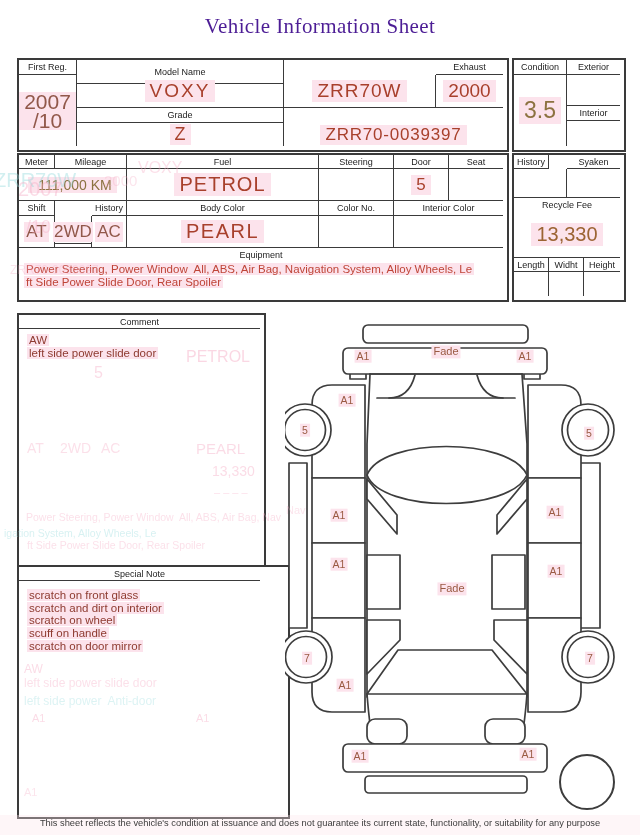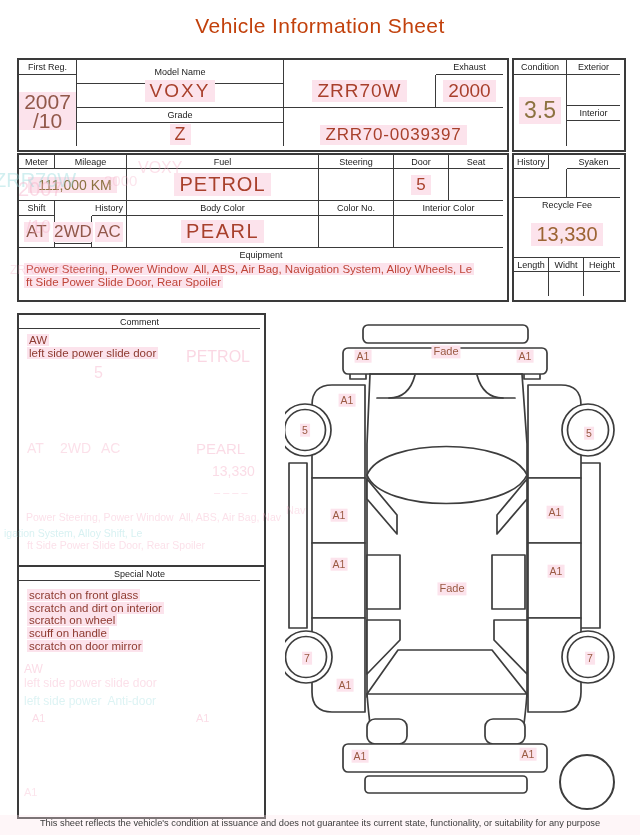--- a/index.html
+++ b/index.html
@@ -1,20 +1,20 @@
 <!DOCTYPE html>
 <html style="--value_red: #a8402c; --value_brick: #91584a; --value_olive: #8c7240; --value_amber: #9c6433; --equipment_red: #bf4538; --note_maroon: #8e3b30; --mark_brown: #9a5a42; --highlight_pink: #fce3ec; --line_dark: #3a3a3a; --ghost_pink: #f5a8c2; --ghost_cyan: #8fd8da;"><head>
 <meta charset="utf-8">
 <style>
   html,body{margin:0;padding:0;background:#fff;}
   #page{position:relative;width:640px;height:835px;background:#fff;overflow:hidden;
         font-family:"Liberation Sans","DejaVu Sans",sans-serif;color:#1c1c1c;}
   .abs{position:absolute;}
   #title{left:0;top:14px;width:640px;text-align:center;font-size:21px;font-weight:500;
-         letter-spacing:.4px;color:#c2410c;}
+         letter-spacing:.4px;color:#4c1d95;font-family:Liberation Serif, serif;}
   .box{position:absolute;border:2px solid var(--line_dark);background:#fff;}
   .cell{position:absolute;box-sizing:border-box;}
   .hdr{display:flex;align-items:center;justify-content:center;font-size:9px;color:#1c1c1c;}
   .val{display:flex;align-items:center;justify-content:center;}
   .br{border-right:1px solid var(--line_dark);}
   .bb{border-bottom:1px solid var(--line_dark);}
   .hl{background:var(--highlight_pink);padding:0 5px;}
   .red{color:var(--value_red);}
   .brick{color:var(--value_brick);}
   .olive{color:var(--value_olive);}
@@ -143,21 +143,21 @@
   </div>
 
   <div class="box" style="left:17px;top:313px;width:245px;height:254px;">
     <div class="cell hdr bb" style="left:0;top:0;width:241px;height:14px;">Comment</div>
     <div class="cell" style="left:0;top:19px;width:241px;height:220px;padding-left:8px;">
         <div class="noteline"><span>AW</span></div>
         <div class="noteline"><span>left side power slide door</span></div>
       </div>
   </div>
 
-  <div class="box" style="left:17px;top:565px;width:245px;height:250px;">
+  <div class="box" style="left:17px;top:565px;width:245px;height:250px;padding-left:24px;">
     <div class="cell hdr bb" style="left:0;top:0;width:241px;height:14px;">Special Note</div>
     <div class="cell" style="left:0;top:22px;width:241px;height:215px;padding-left:8px;">
         <div class="noteline"><span>scratch on front glass</span></div>
         <div class="noteline"><span>scratch and dirt on interior</span></div>
         <div class="noteline"><span>scratch on wheel</span></div>
         <div class="noteline"><span>scuff on handle</span></div>
         <div class="noteline"><span>scratch on door mirror</span></div>
       </div>
   </div>
 
@@ -247,21 +247,21 @@
       <span class="ghost pink" style="left: 10px; top: 264px; font-size: 12px; opacity: 0.3; position: absolute;">ZRR70-0039397</span>
       <span class="ghost pink" style="left: 186px; top: 349px; font-size: 16px; opacity: 0.45; position: absolute;">PETROL</span>
       <span class="ghost pink" style="left: 94px; top: 365px; font-size: 16px; opacity: 0.4; position: absolute;">5</span>
       <span class="ghost pink" style="left: 27px; top: 441px; font-size: 14px; opacity: 0.35; position: absolute;">AT</span>
       <span class="ghost pink" style="left: 60px; top: 441px; font-size: 14px; opacity: 0.35; position: absolute;">2WD</span>
       <span class="ghost pink" style="left: 101px; top: 441px; font-size: 14px; opacity: 0.35; position: absolute;">AC</span>
       <span class="ghost pink" style="left: 196px; top: 441px; font-size: 15px; opacity: 0.4; position: absolute;">PEARL</span>
       <span class="ghost pink" style="left: 212px; top: 464px; font-size: 14px; opacity: 0.4; position: absolute;">13,330</span>
       <span class="ghost pink" style="left: 214px; top: 487px; font-size: 11px; opacity: 0.35; position: absolute;">– – – –</span>
       <span class="ghost pink" style="left: 26px; top: 512px; font-size: 10.5px; opacity: 0.35; position: absolute;">Power Steering, Power Window  All, ABS, Air Bag, Nav</span>
-      <span class="ghost cyan" style="left: 4px; top: 528px; font-size: 10.5px; opacity: 0.35; position: absolute;">igation System, Alloy Shift, Le</span>
+      <span class="ghost cyan" style="left: 4px; top: 528px; font-size: 10.5px; opacity: 0.35; position: absolute;">igation System, Alloy Wheels, Le</span>
       <span class="ghost pink" style="left: 27px; top: 540px; font-size: 10.5px; opacity: 0.35; position: absolute;">ft Side Power Slide Door, Rear Spoiler</span>
       <span class="ghost pink" style="left: 286px; top: 505px; font-size: 11px; opacity: 0.3; position: absolute;">Nav</span>
       <span class="ghost pink" style="left: 24px; top: 663px; font-size: 12px; opacity: 0.4; position: absolute;">AW</span>
       <span class="ghost pink" style="left: 24px; top: 677px; font-size: 12px; opacity: 0.35; position: absolute;">left side power slide door</span>
       <span class="ghost cyan" style="left: 24px; top: 695px; font-size: 12px; opacity: 0.3; position: absolute;">left side power  Anti-door</span>
       <span class="ghost pink" style="left: 32px; top: 713px; font-size: 11px; opacity: 0.4; position: absolute;">A1</span>
       <span class="ghost pink" style="left: 196px; top: 713px; font-size: 11px; opacity: 0.4; position: absolute;">A1</span>
       <span class="ghost pink" style="left: 24px; top: 787px; font-size: 11px; opacity: 0.3; position: absolute;">A1</span>
     </div>
 

